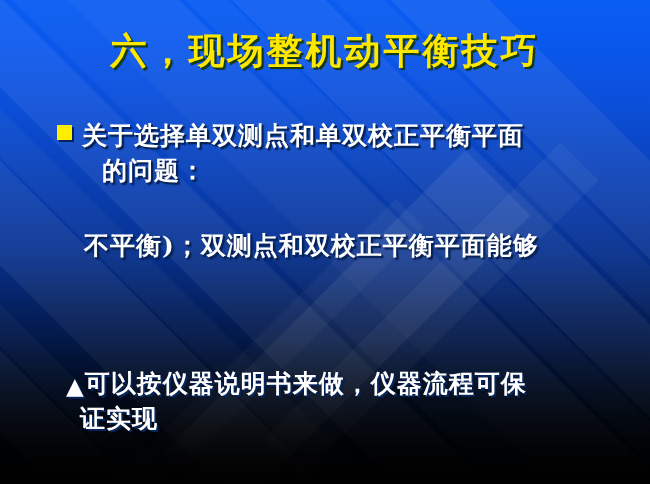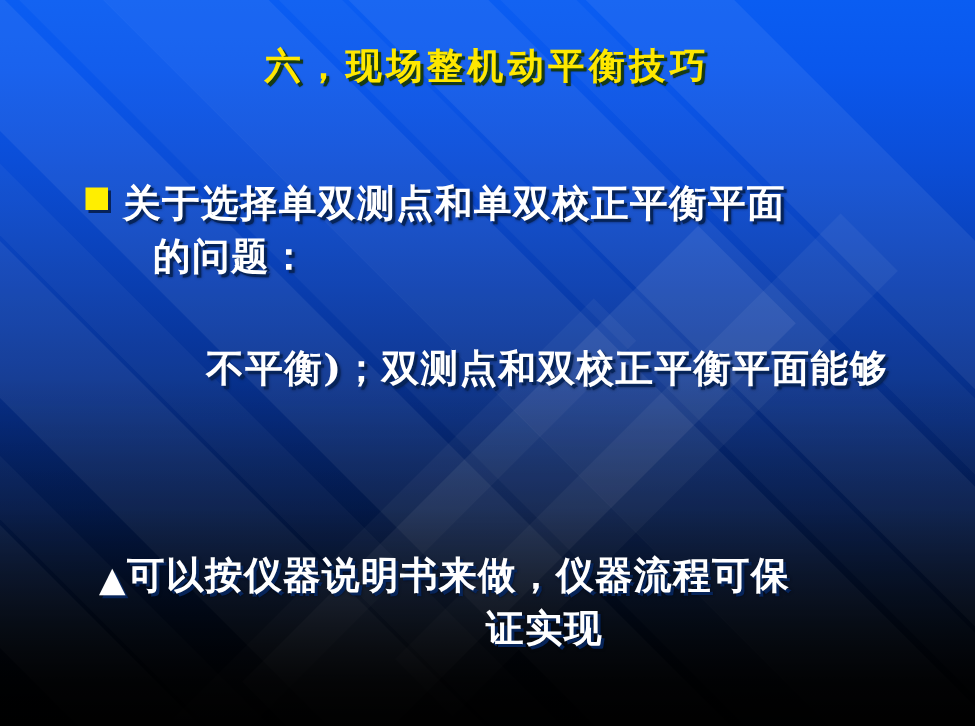--- a/index.html
+++ b/index.html
@@ -74,21 +74,21 @@
 
   .title {
     position: absolute;
     left: 0;
     right: 0;
     top: 30px;
     text-align: center;
     color: #ffe800;
     font-family: "DejaVu Serif", "Liberation Serif", serif;
     font-weight: bold;
-    font-size: 24px;
+    font-size: 36px;
     letter-spacing: 3px;
     line-height: 1.15;
     text-shadow: 2px 2px 0 #173c12, 2px 2px 1px rgba(0,0,0,0.75);
     white-space: nowrap;
   }
 
   .block {
     position: absolute;
     color: #ffffff;
     font-family: "DejaVu Serif", "Liberation Serif", serif;
@@ -123,22 +123,22 @@
   .block-c { left: 66px; top: 366px; width: 580px; }
 
   .tri {
     display: inline-block;
     font-size: 23px;
     line-height: 1;
     vertical-align: -2px;
     color: #ffffff;
     text-shadow: 2px 2px 0 #062459;
   }
-  .indent1 { padding-left: 18px; display: block; text-align: center; }
-  .indent2 { padding-left: 14px; display: block; text-align: center; }
+  .indent1 { padding-left: 18px; display: block; }
+  .indent2 { padding-left: 14px; display: block; }
 </style>
 </head>
 <body>
 
 <div id="slide">
 
   <div class="bands">
     <div class="band" style="left:-120px; top:-80px;  width:58px;  height:760px;"></div>
     <div class="band dim" style="left:-40px;  top:-80px;  width:30px;  height:760px;"></div>
     <div class="band" style="left:30px;   top:-120px; width:74px;  height:800px;"></div>

